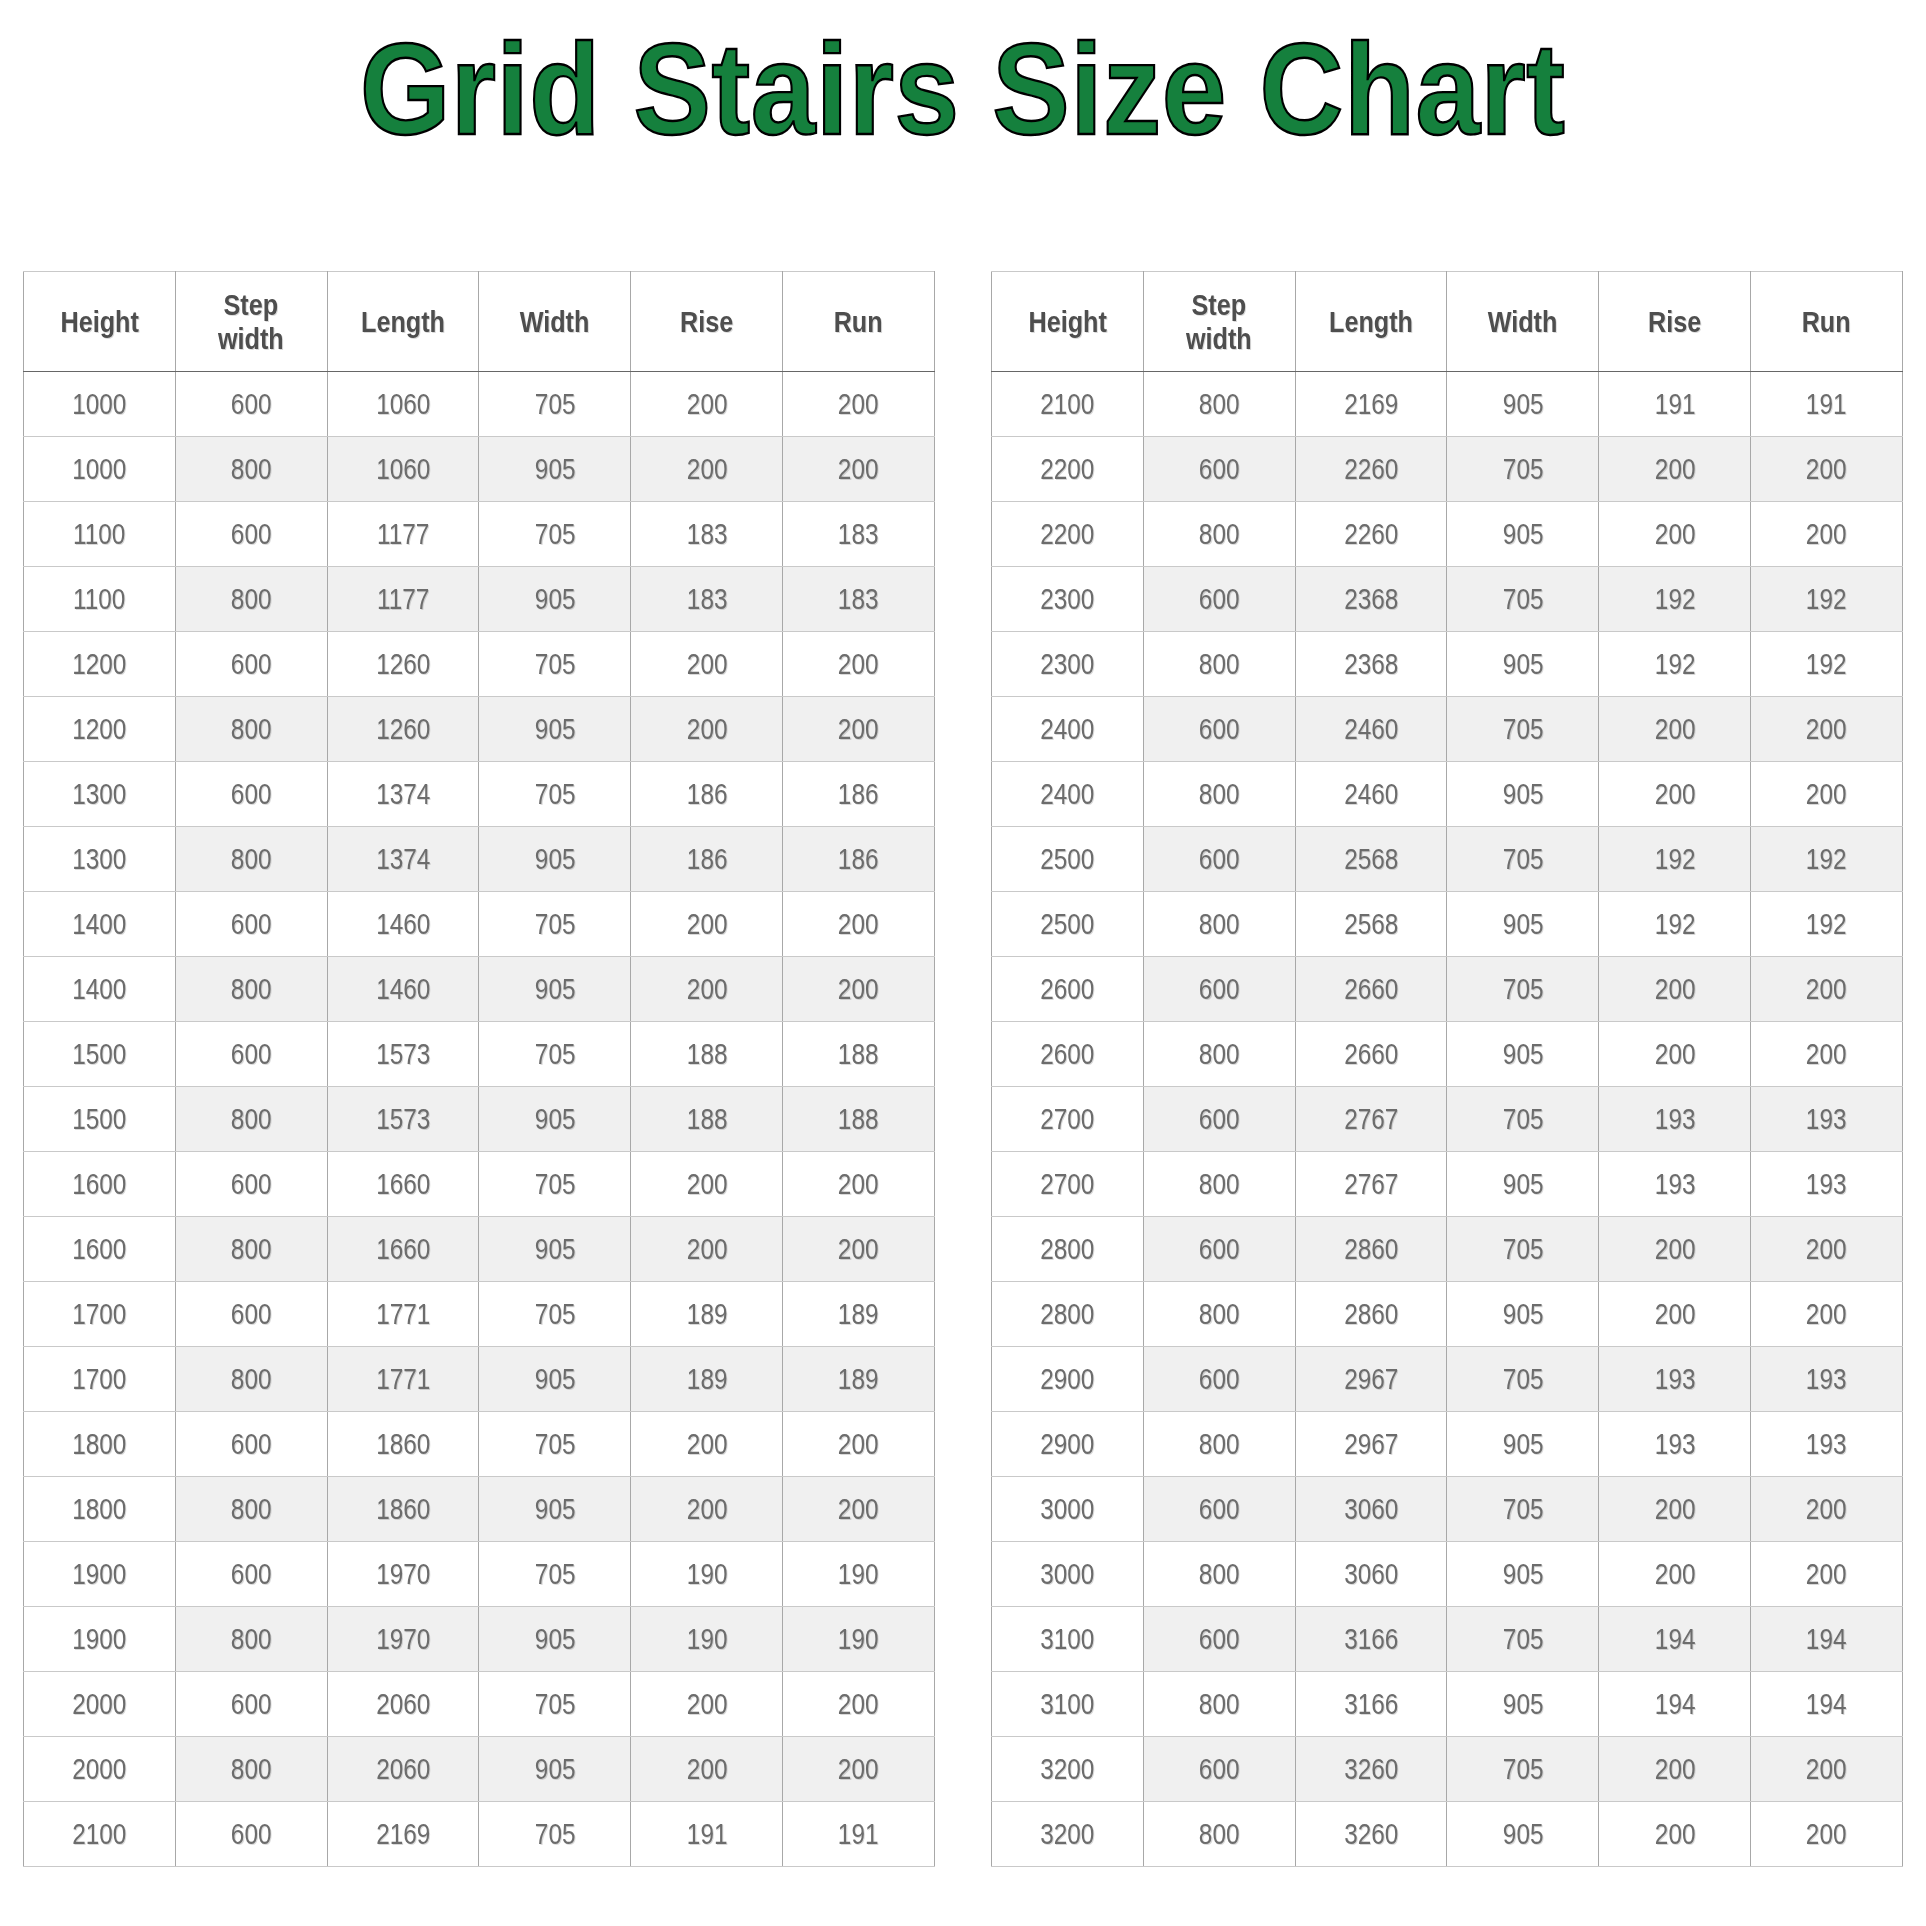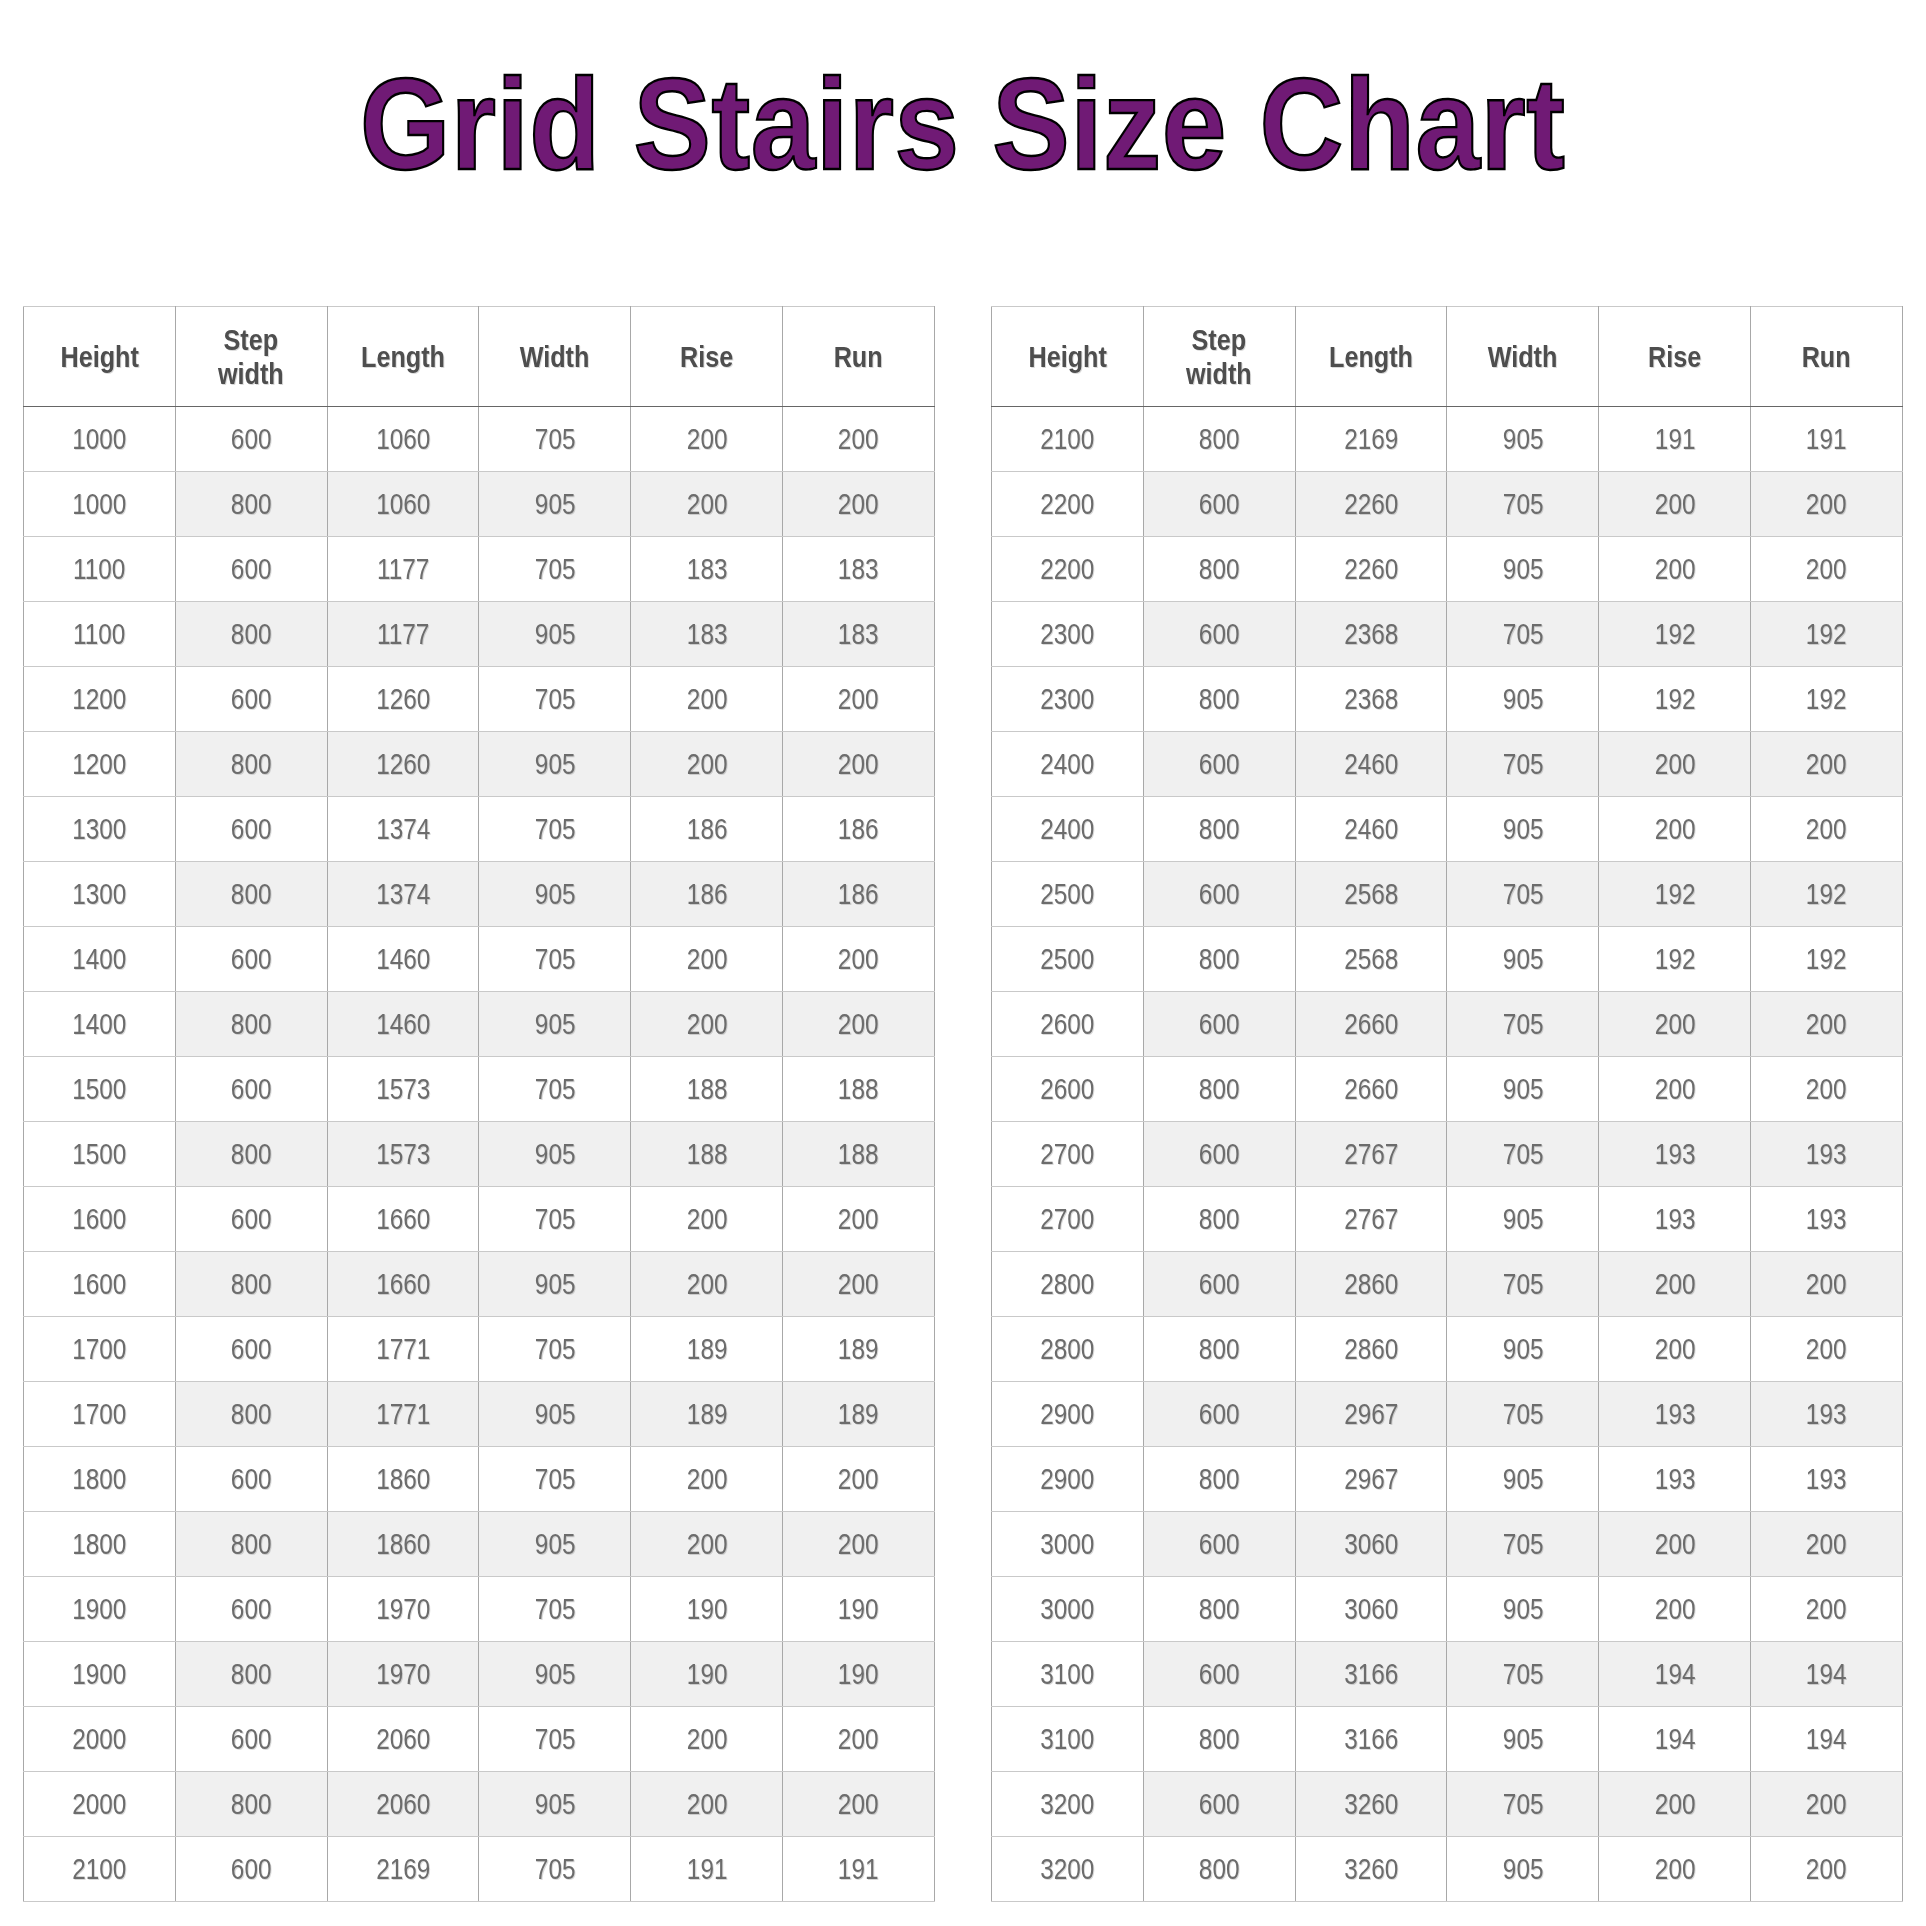--- a/index.html
+++ b/index.html
@@ -3,25 +3,25 @@
 <meta charset="utf-8">
 <style>
   * { margin:0; padding:0; box-sizing:border-box; }
   html,body { background:#ffffff; }
   body {
     width:1926px; height:1926px;
     font-family:"Liberation Sans", sans-serif;
     overflow:hidden;
   }
   .title {
-    margin-top:50px;
+    margin-top:15px;
     text-align:center;
     font-size:129px;
     font-weight:900;
-    color:#701a75;
+    color:#15803d;
     line-height:1.15;
     white-space:nowrap;
   }
   .title-inner {
     display:inline-block;
     transform:scaleX(0.9);
     -webkit-text-stroke:2.4px #000000;
     letter-spacing:0.6px;
   }
   .tables {

